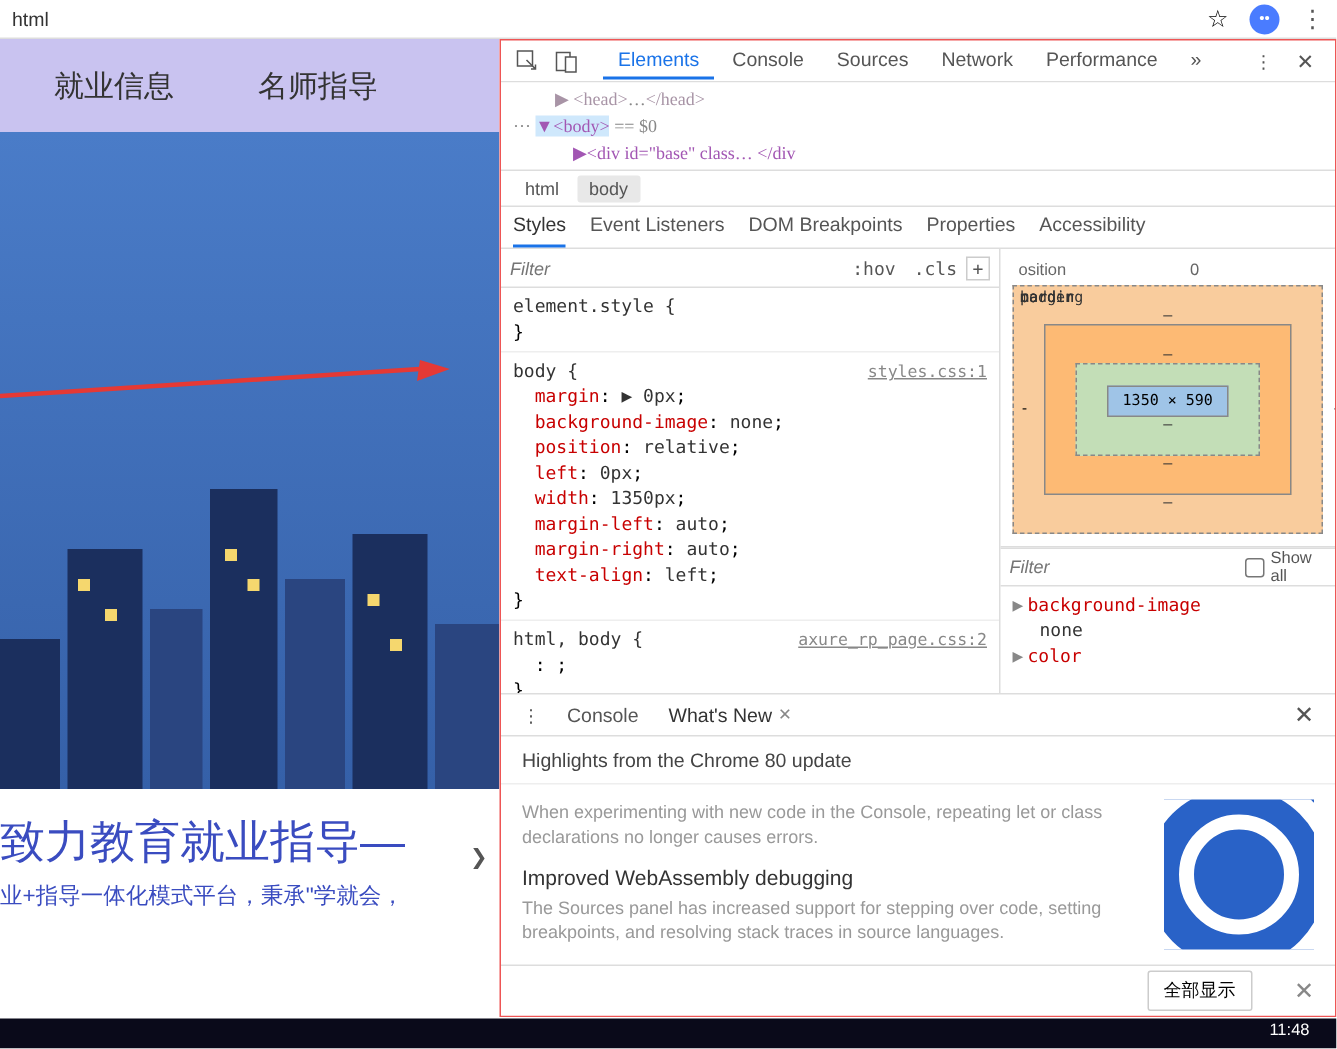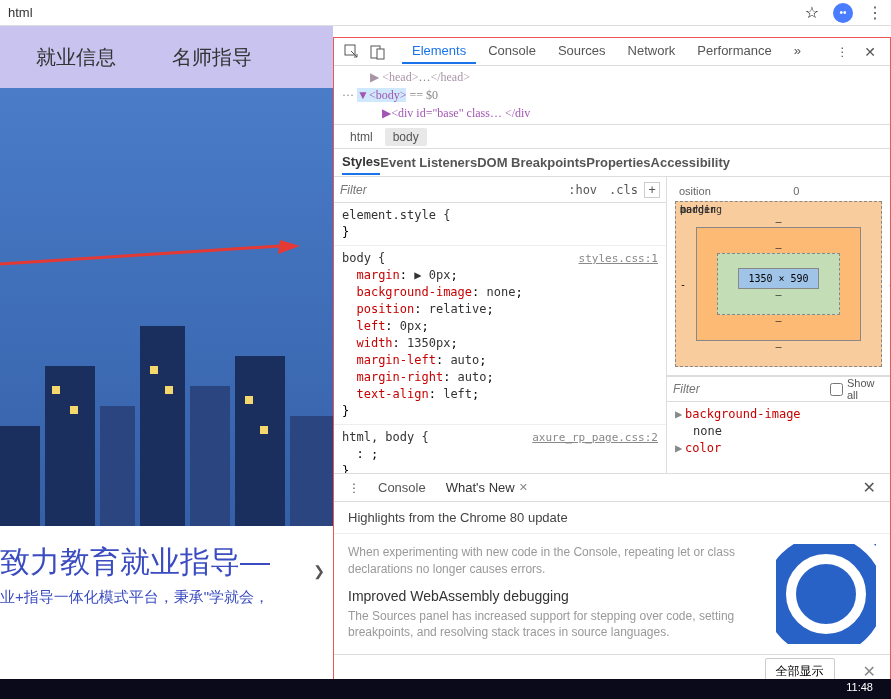--- a/index.html
+++ b/index.html
@@ -20,37 +20,37 @@
 .city-bg { height: 438px; background: linear-gradient(#4a7cc8, #3560a8); position: relative; overflow: hidden; }
 .city-bg svg { position: absolute; bottom: 0; left: 0; }
 .arrow { position: absolute; top: 150px; left: 20px; width: 300px; height: 30px; }
 .arrow-line { stroke: #e53935; stroke-width: 3; }
 .arrow-head { fill: #e53935; }
 .headline { font-size: 30px; color: #3a4cc0; font-family: "Microsoft YaHei", sans-serif; padding: 18px 0 8px 0; line-height: 1.2; }
 .subline { font-size: 15px; color: #3a4cc0; font-family: "Microsoft YaHei", sans-serif; }
 .scroll-arrow { position: absolute; right: 8px; bottom: 62px; font-size: 14px; color: #555; }
 
 
-.devtools { position: absolute; right: 0; top: 26px; width: 558px; height: 652px; border: 1px solid #e55; border-left: 1px solid #e55; background: #fff; display: flex; flex-direction: column; margin-top: 11px; }
+.devtools { position: absolute; right: 0; top: 26px; width: 558px; height: 652px; border: 1px solid #e55; border-left: 1px solid #e55; background: #fff; display: flex; flex-direction: column; }
 .dt-header { height: 28px; display: flex; align-items: center; border-bottom: 1px solid #ddd; padding: 0 6px; gap: 2px; }
 .dt-header .inspect, .dt-header .device { width: 24px; height: 24px; display: flex; align-items: center; justify-content: center; color: #555; cursor: pointer; }
 .dt-tabs { display: flex; gap: 2px; margin-left: 10px; flex: 1; }
 .dt-tab { padding: 4px 10px; color: #555; cursor: pointer; font-size: 13px; }
 .dt-tab.active { color: #1a73e8; border-bottom: 2px solid #1a73e8; }
 .dt-more { color: #555; padding: 0 6px; cursor:pointer; }
 .dt-close { color: #555; padding: 0 8px; cursor:pointer; font-size: 14px;}
 
 .dt-dom { background: #fff; padding: 2px 8px; font-family: Liberation Serif, serif; font-size: 12px; line-height: 18px; border-bottom: 1px solid #ddd; }
 .dt-dom .sel { background: #cfe8fc; }
 
 .dt-crumbs { height: 24px; border-bottom: 1px solid #ddd; display: flex; align-items: center; padding: 0 8px; gap: 4px; font-size: 12px; }
 .dt-crumbs .crumb { padding: 2px 8px; color: #555; cursor: pointer; }
 .dt-crumbs .crumb.active { background: #e8e8e8; border-radius: 2px; }
 
-.dt-styletabs { height: 28px; border-bottom: 1px solid #ddd; display: flex; align-items: center; padding: 0 8px; gap: 0; font-weight: bold; }
+.dt-styletabs { height: 28px; border-bottom: 1px solid #ddd; display: flex; padding: 0 8px; gap: 16px; }
 .dt-styletabs span { color: #555; font-size: 13px; cursor: pointer; padding: 4px 0;}
 .dt-styletabs span.active { color: #333; border-bottom: 2px solid #1a73e8; }
 
 .dt-body { flex: 1; display: flex; overflow: hidden; }
 .dt-styles { width: 333px; border-right: 1px solid #ddd; display: flex; flex-direction: column; }
 .filter-row { height: 26px; border-bottom: 1px solid #ddd; display: flex; align-items: center; padding: 0 6px; }
 .filter-row input { border: none; outline: none; flex: 1; font-size: 12px; color: #888; font-style: italic; }
 .filter-row .hov, .filter-row .cls, .filter-row .plus { color: #555; padding: 0 6px; cursor: pointer; font-family: monospace; font-size: 12px; }
 .filter-row .plus { border: 1px solid #ccc; width: 16px; height: 16px; display:flex; align-items:center; justify-content:center; }
 

